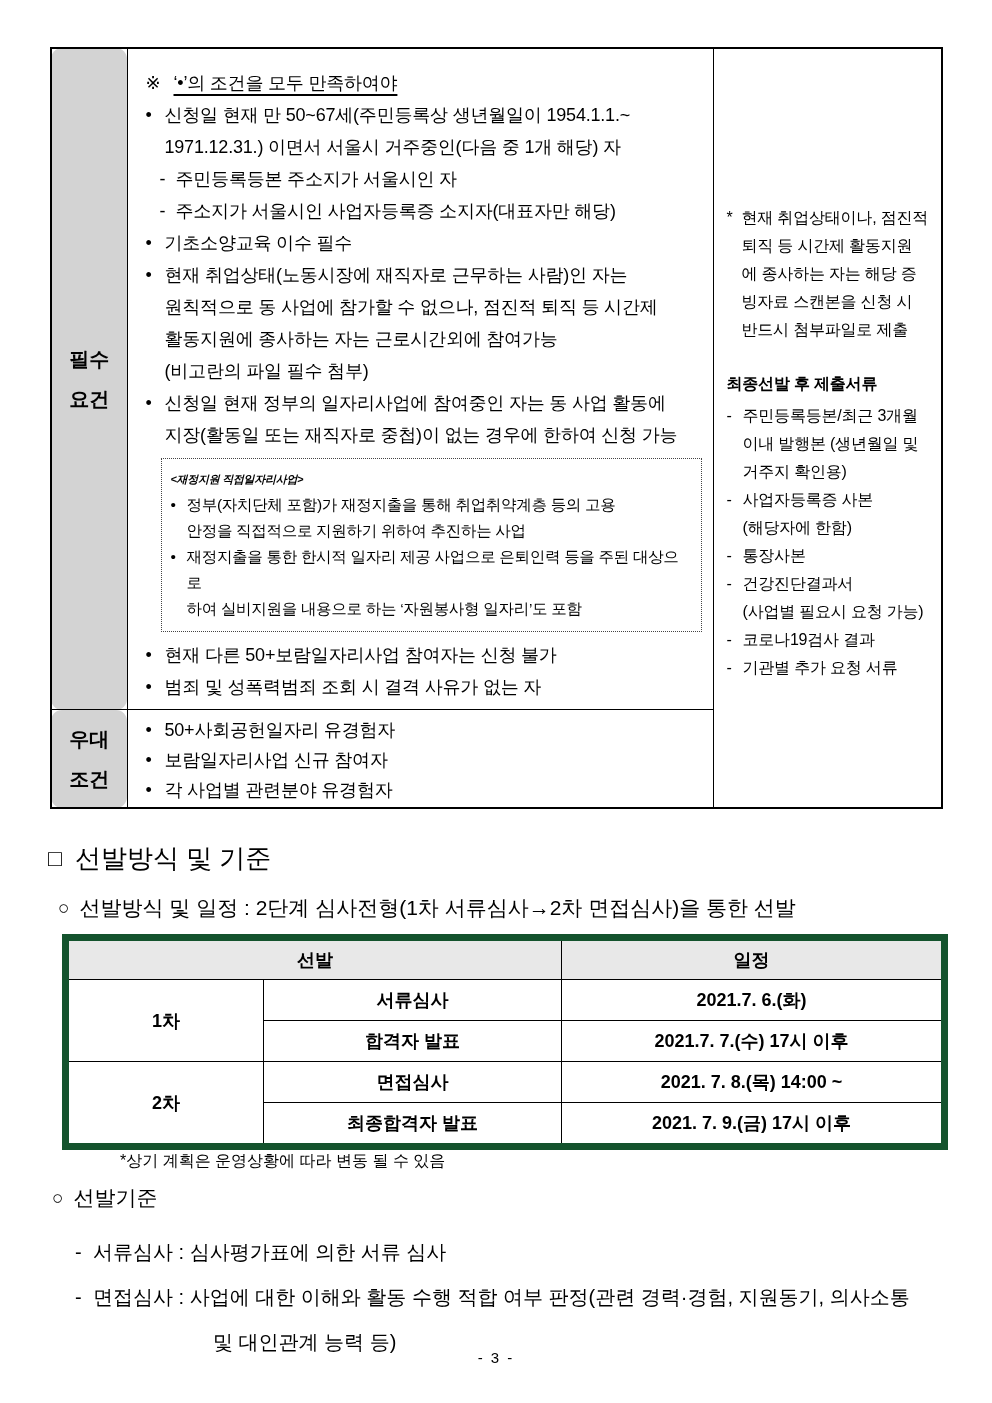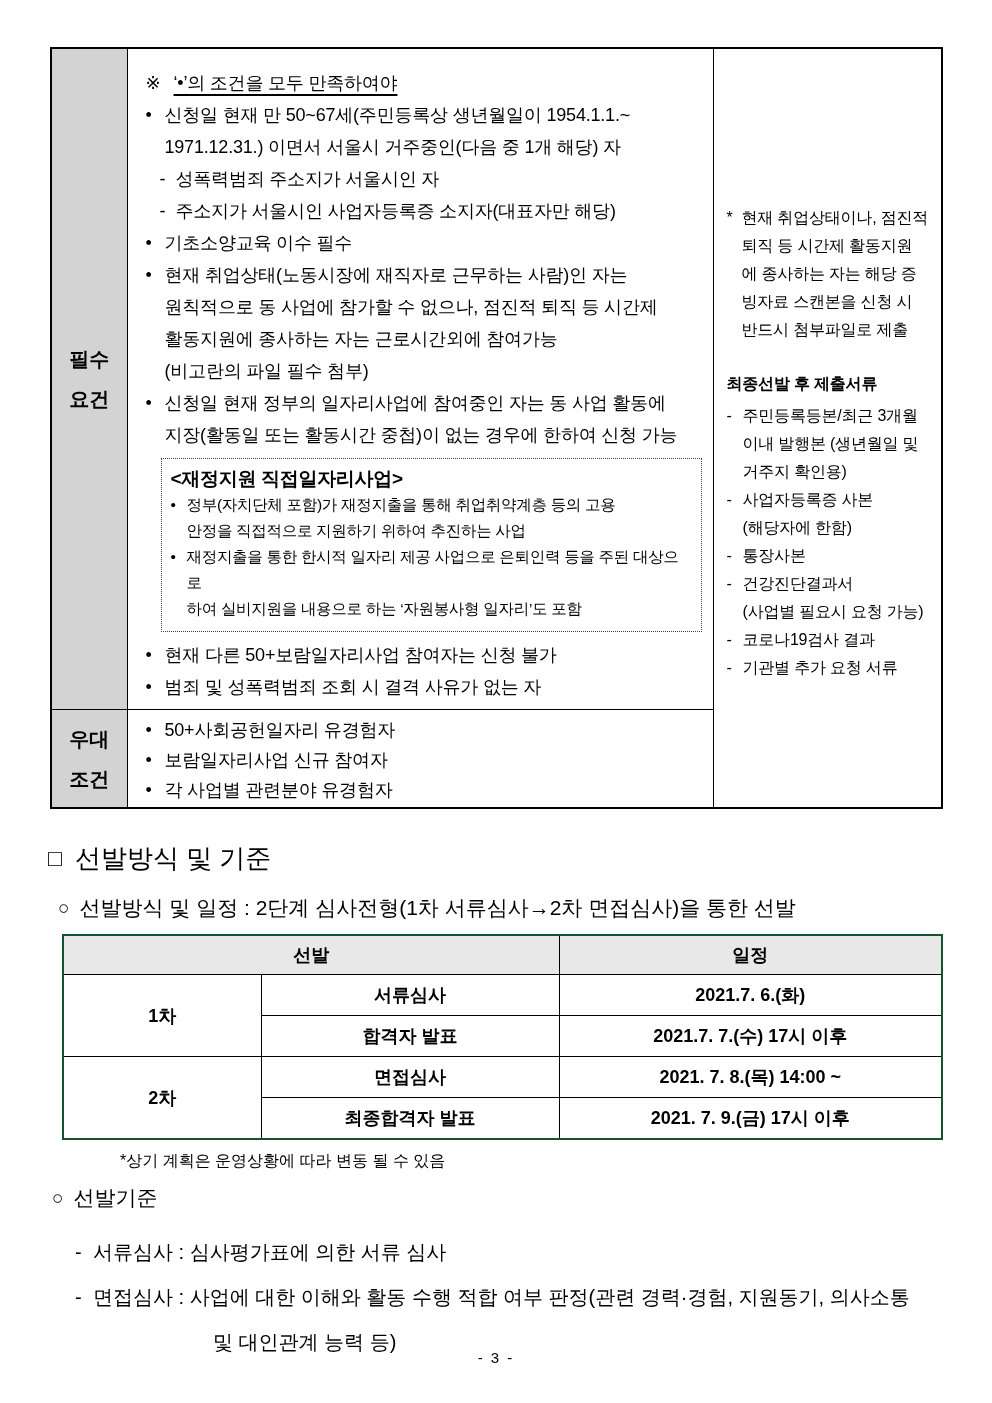--- a/index.html
+++ b/index.html
@@ -5,52 +5,52 @@
   html,body{margin:0;padding:0;background:#fff;}
   .page{position:relative;width:992px;height:1403px;background:#ffffff;
         font-family:"Liberation Sans","DejaVu Sans",sans-serif;color:#000;}
 
   
   table{border-collapse:collapse;}
   .t1{position:absolute;left:50px;top:47px;width:891px;table-layout:fixed;
       border:2px solid #000;}
   .t1 td{border:1px solid #000;vertical-align:top;}
   .lbl{background:#d3d3d3;text-align:center;vertical-align:middle !important;
-       font-weight:bold;font-size:20px;line-height:40px;white-space:pre-line;}
+       font-weight:bold;font-size:20px;line-height:40px;white-space:pre-line;border-radius:11px;}
   .cnt{padding:18px 6px 6px 18px;font-size:18px;line-height:32px;letter-spacing:-0.2px;}
   .cnt.pref{padding:5px 6px 2px 18px;line-height:30px;}
   .nts{padding:155px 8px 8px 13px;font-size:16px;line-height:28px;letter-spacing:-0.2px;}
 
   .li{display:flex;align-items:flex-start;}
   .li .mk{flex:none;}
   .li .tx{flex:1 1 auto;white-space:pre-wrap;min-width:0;}
   .mk-note{width:28px;}
   .mk-b{width:19px;}
   .mk-d{width:16px;}
   .mk-a{width:15px;}
   .sub{margin-left:14px;}
   .u{text-decoration:underline;text-underline-offset:5px;text-decoration-thickness:1.5px;}
 
   .box{border:1.5px dotted #444;margin:7px 5px 7px 15px;padding:7px 8px 9px 9px;
        font-size:15.5px;line-height:26px;letter-spacing:-0.3px;}
-  .box-title{font-weight:bold;font-size:19px;}
+  .box-title{font-weight:bold;font-size:11px;font-style:italic;}
   .box .mk-b{width:16px;}
 
   .submit-title{font-weight:bold;font-size:16px;margin:26px 0 4px 0;}
 
   
   .h1{position:absolute;left:48px;top:841px;font-size:26px;display:flex;align-items:center;}
   .h1 .mk{font-size:23px;margin-right:13px;}
   .h2{position:absolute;font-size:21px;display:flex;align-items:center;}
   .h2 .mk{font-size:19px;margin-right:10px;}
   .h2.method{left:58px;top:894px;}
   .h2.criteria{left:52px;top:1184px;}
 
   .t2{position:absolute;left:62px;top:934px;width:879px;table-layout:fixed;
-      border:2px solid #14532d;font-size:18px;text-align:center;}
+      border:7px solid #14532d;font-size:18px;text-align:center;}
   .t2 td{border:1px solid #000;vertical-align:middle;height:38px;font-weight:bold;}
   .t2 .hd td{background:#e8e8e8;font-weight:bold;height:36px;}
 
   .fn{position:absolute;left:76px;top:1151px;font-size:16px;margin-left:44px;}
 
   .crits{position:absolute;left:75px;top:1230px;width:900px;font-size:20px;line-height:45px;}
   .crits .mk-d{width:18px;}
   .crits .c2 .tx{padding-left:120px;text-indent:-120px;}
 
   .pgnum{position:absolute;left:0;top:1349px;width:100%;text-align:center;font-size:15px;
@@ -76,41 +76,41 @@
           <span class="mk mk-note">※</span>
           <span class="tx u">‘•’의 조건을 모두 만족하여야</span>
         </div>
         <div class="li">
           <span class="mk mk-b">•</span>
           <span class="tx">신청일 현재 만 50~67세(주민등록상 생년월일이 1954.1.1.~
 1971.12.31.) 이면서 서울시 거주중인(다음 중 1개 해당) 자</span>
         </div>
         <div class="li sub">
           <span class="mk mk-d">-</span>
-          <span class="tx">성폭력범죄 주소지가 서울시인 자</span>
+          <span class="tx">주민등록등본 주소지가 서울시인 자</span>
         </div>
         <div class="li sub">
           <span class="mk mk-d">-</span>
           <span class="tx">주소지가 서울시인 사업자등록증 소지자(대표자만 해당)</span>
         </div>
         <div class="li">
           <span class="mk mk-b">•</span>
           <span class="tx">기초소양교육 이수 필수</span>
         </div>
         <div class="li">
           <span class="mk mk-b">•</span>
           <span class="tx">현재 취업상태(노동시장에 재직자로 근무하는 사람)인 자는
 원칙적으로 동 사업에 참가할 수 없으나, 점진적 퇴직 등 시간제
 활동지원에 종사하는 자는 근로시간외에 참여가능
 (비고란의 파일 필수 첨부)</span>
         </div>
         <div class="li">
           <span class="mk mk-b">•</span>
           <span class="tx">신청일 현재 정부의 일자리사업에 참여중인 자는 동 사업 활동에
-지장(활동일 또는 활동시간 중첩)이 없는 경우에 한하여 신청 가능</span>
+지장(활동일 또는 재직자로 중첩)이 없는 경우에 한하여 신청 가능</span>
         </div>
         <div class="box">
           <div class="box-title">&lt;재정지원 직접일자리사업&gt;</div>
           <div class="li">
             <span class="mk mk-b">•</span>
             <span class="tx">정부(자치단체 포함)가 재정지출을 통해 취업취약계층 등의 고용
 안정을 직접적으로 지원하기 위하여 추진하는 사업</span>
           </div>
           <div class="li">
             <span class="mk mk-b">•</span>

